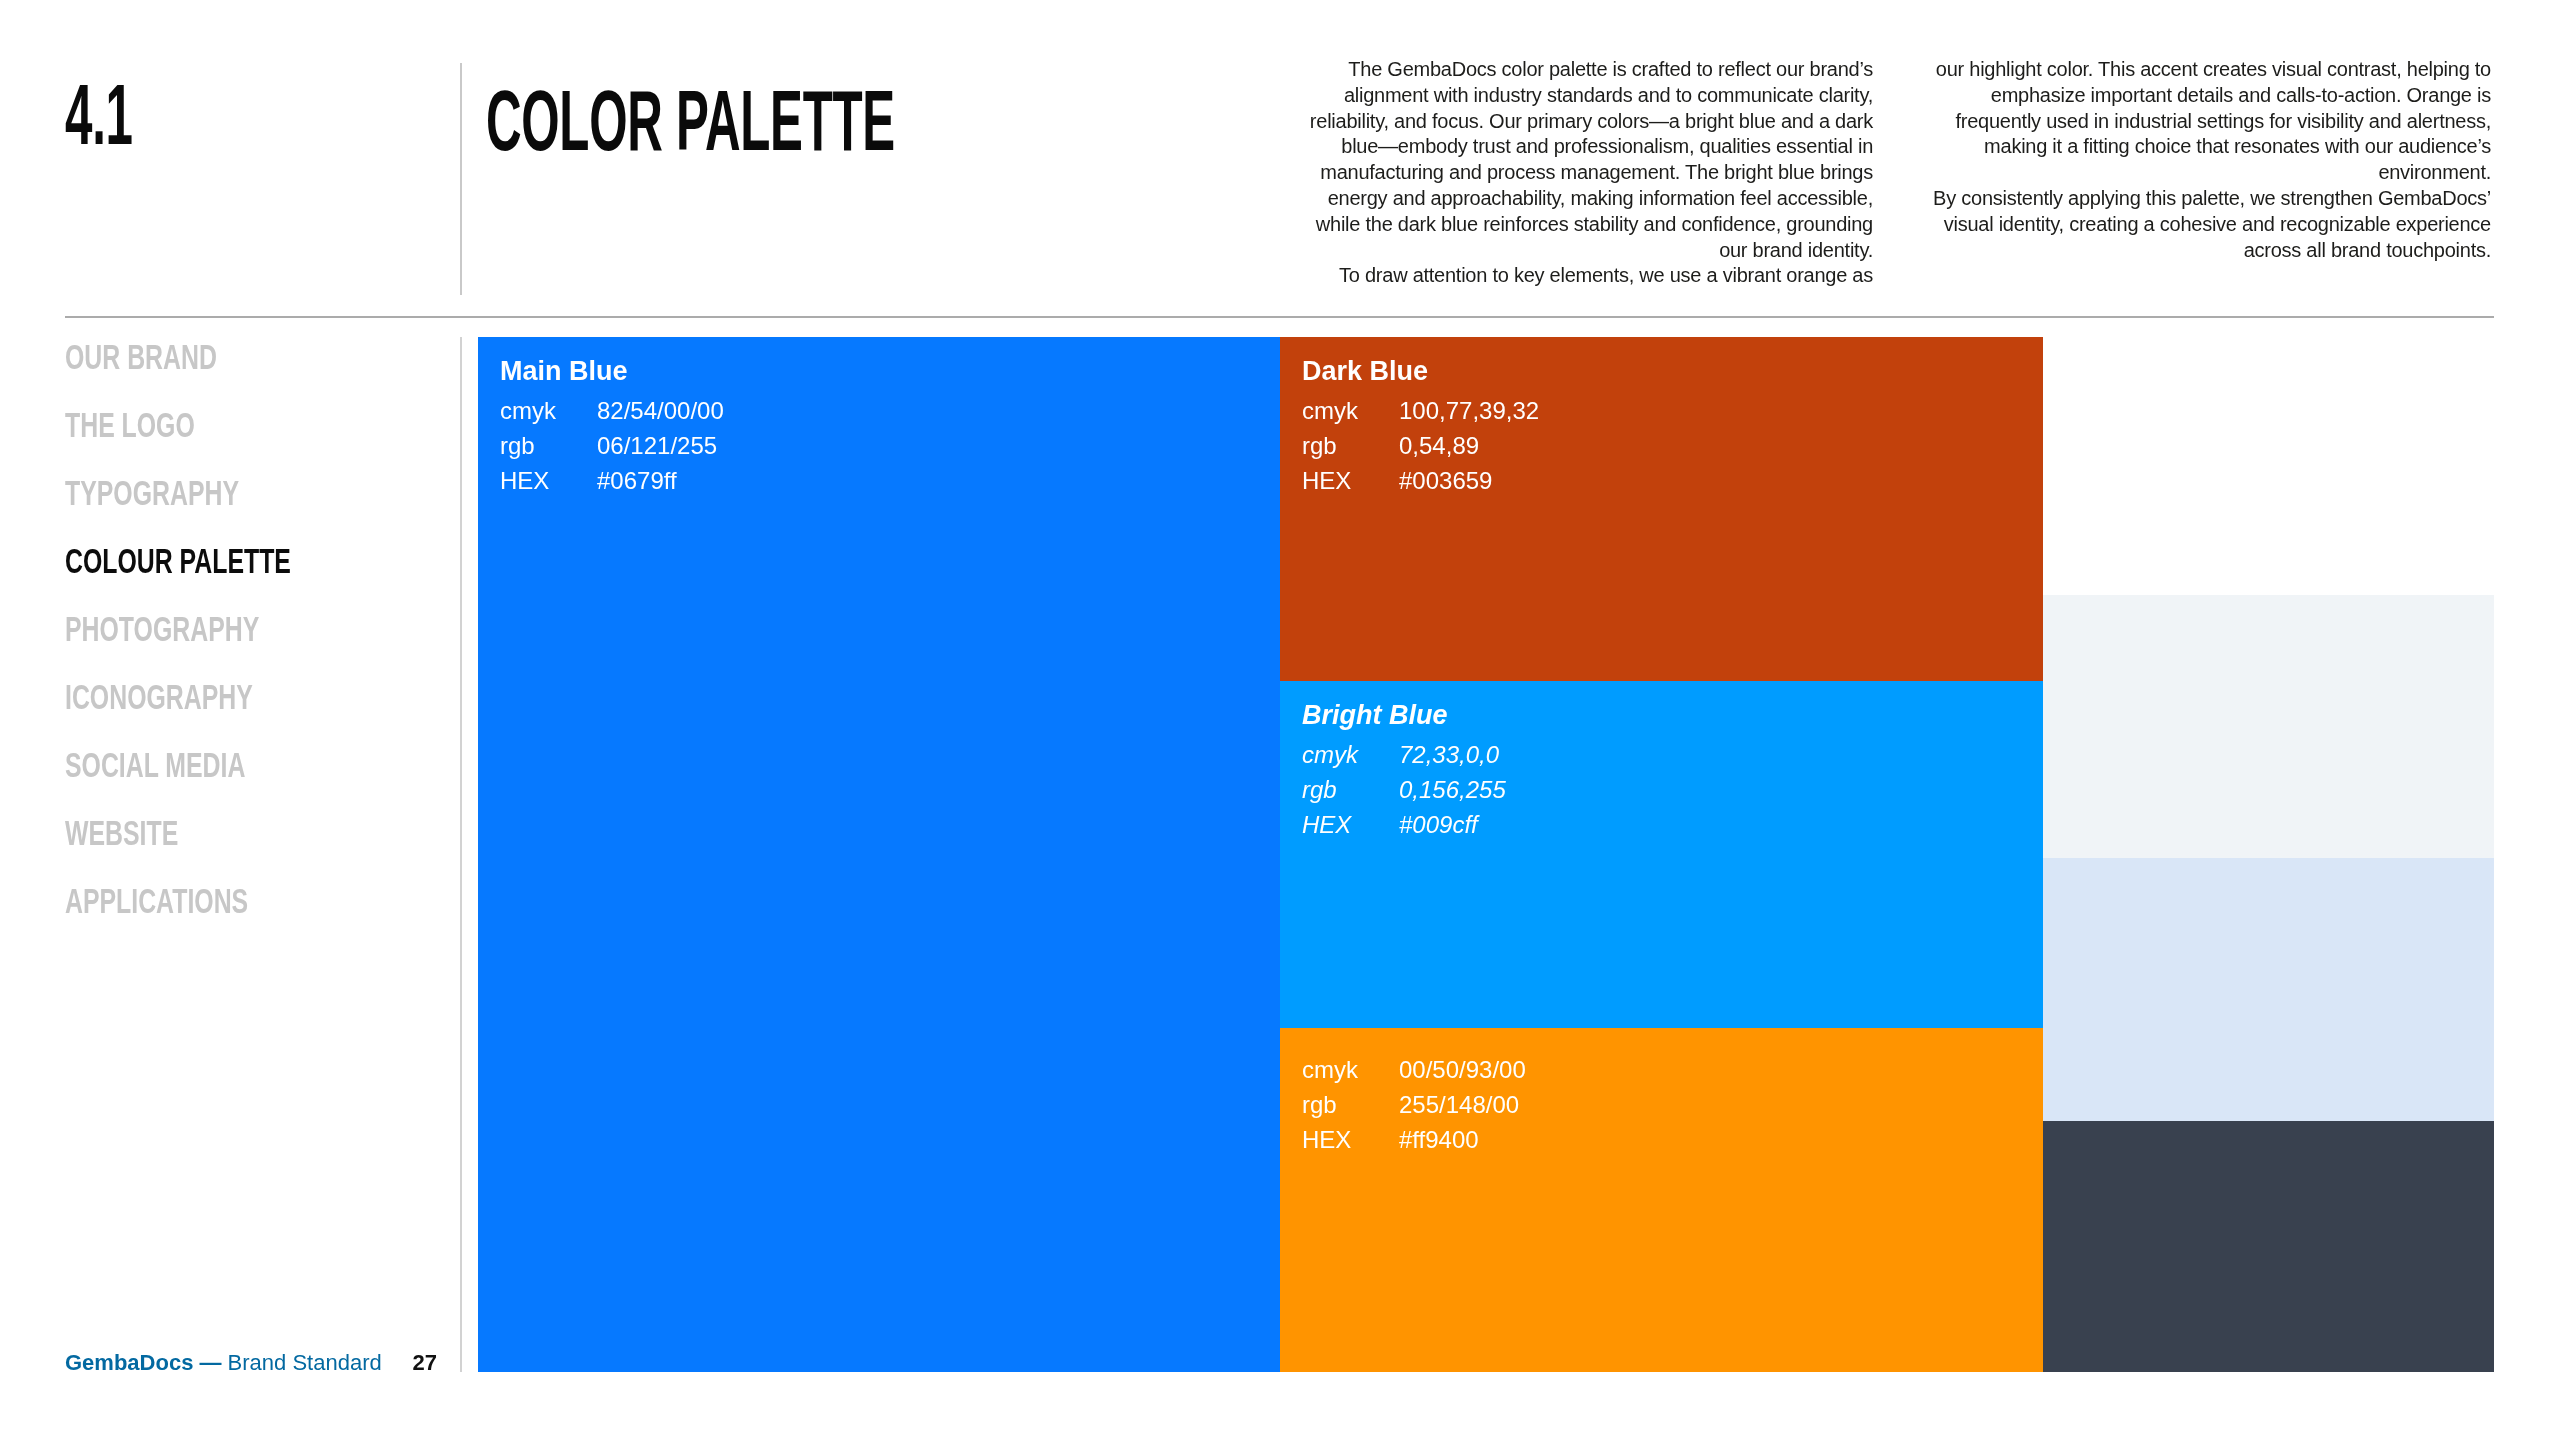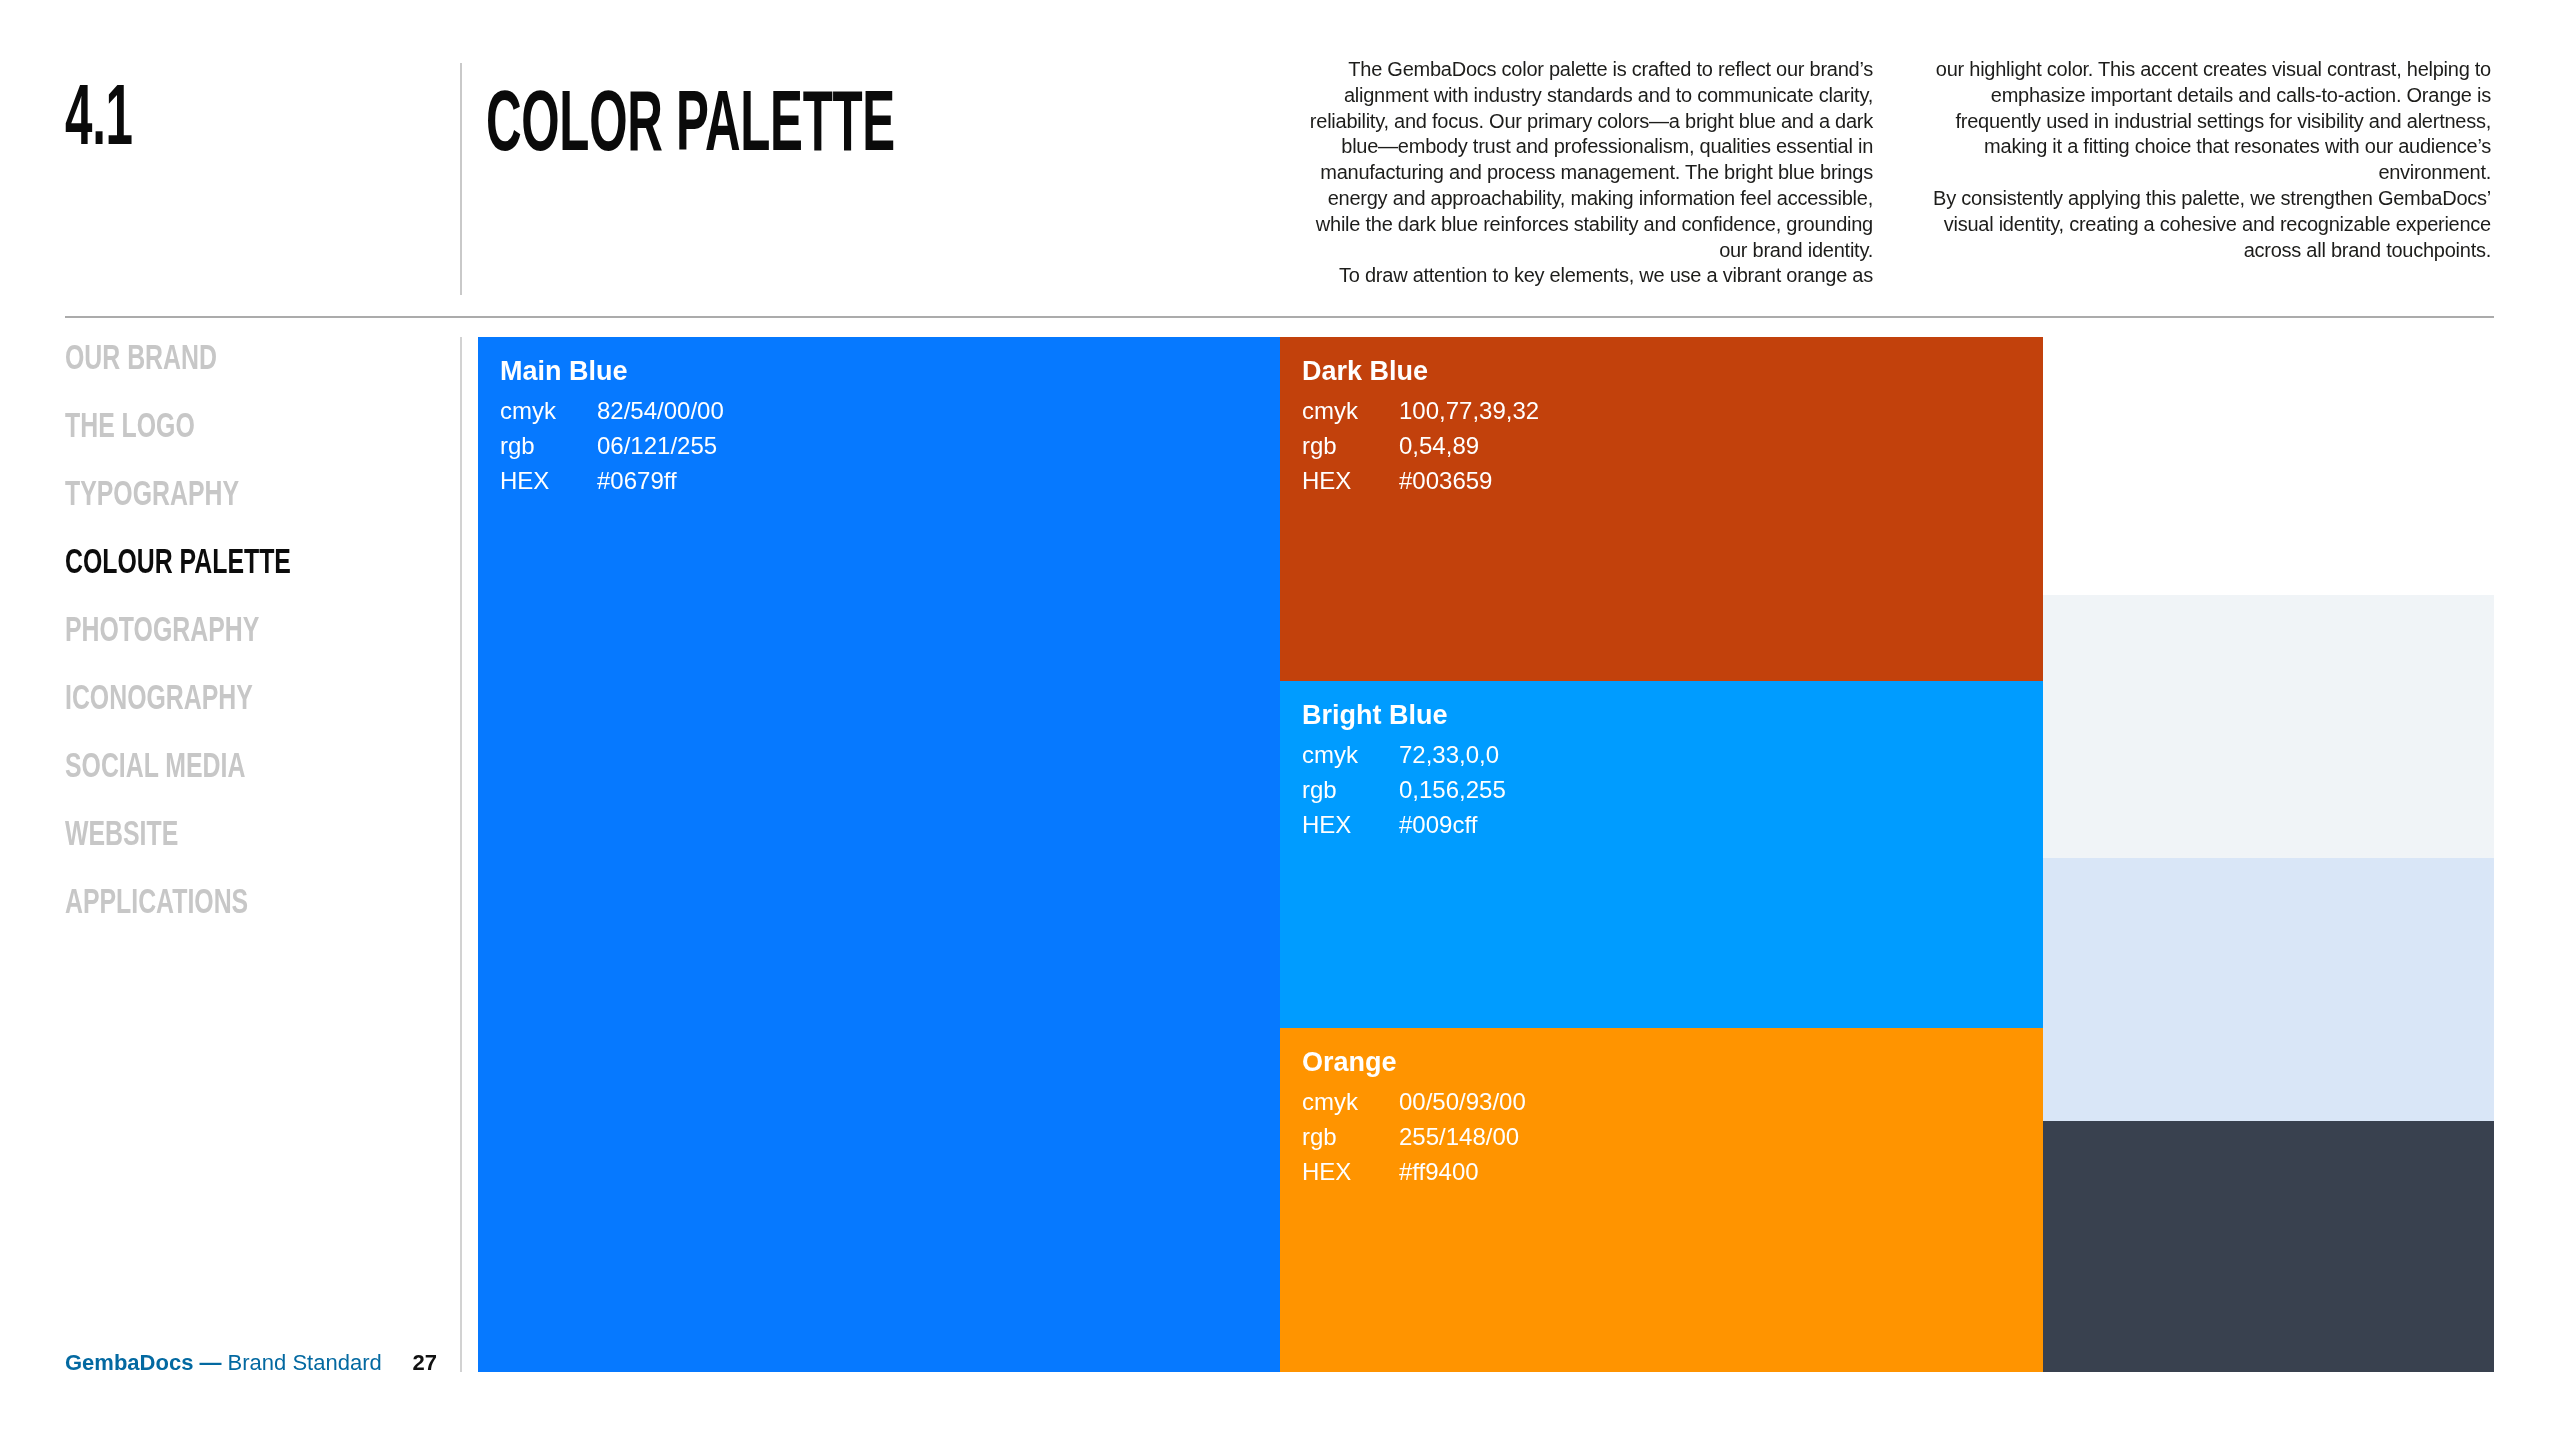--- a/index.html
+++ b/index.html
@@ -108,40 +108,39 @@
             <span class="k">rgb</span>
             <span class="v">0,54,89</span>
           </div>
         <div class="row">
             <span class="k">HEX</span>
             <span class="v">#003659</span>
           </div>
       </div>
     </section>
 
-    <section class="swatch swatch-bright" style="background-color: rgb(0, 156, 255);">
+    <section class="swatch swatch-bright" style="background-color: rgb(0, 156, 255); font-style: italic;">
       <h3>Bright Blue</h3>
       <div class="rows">
         <div class="row">
             <span class="k">cmyk</span>
             <span class="v">72,33,0,0</span>
           </div>
         <div class="row">
             <span class="k">rgb</span>
             <span class="v">0,156,255</span>
           </div>
         <div class="row">
             <span class="k">HEX</span>
             <span class="v">#009cff</span>
           </div>
       </div>
     </section>
 
     <section class="swatch swatch-orange" style="background-color: rgb(255, 148, 0);">
-      <h3>Orange</h3>
       <div class="rows">
         <div class="row">
             <span class="k">cmyk</span>
             <span class="v">00/50/93/00</span>
           </div>
         <div class="row">
             <span class="k">rgb</span>
             <span class="v">255/148/00</span>
           </div>
         <div class="row">

